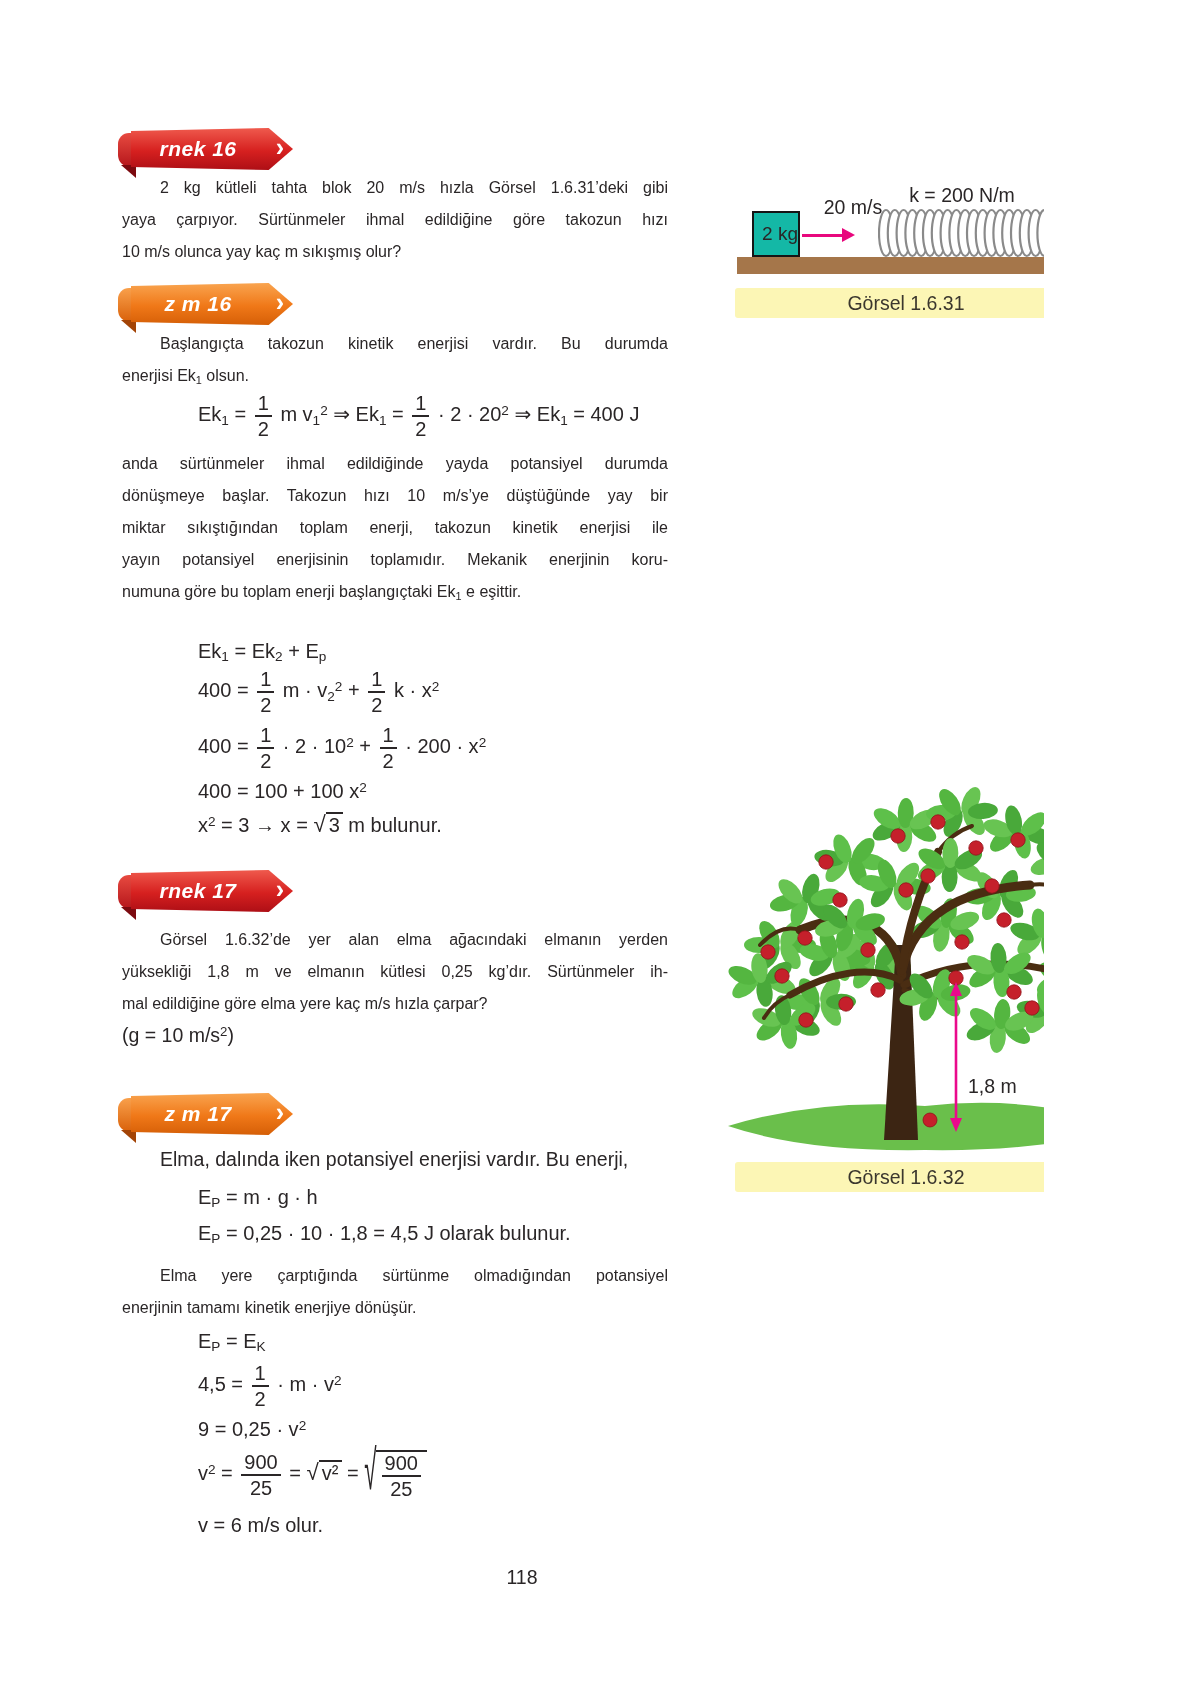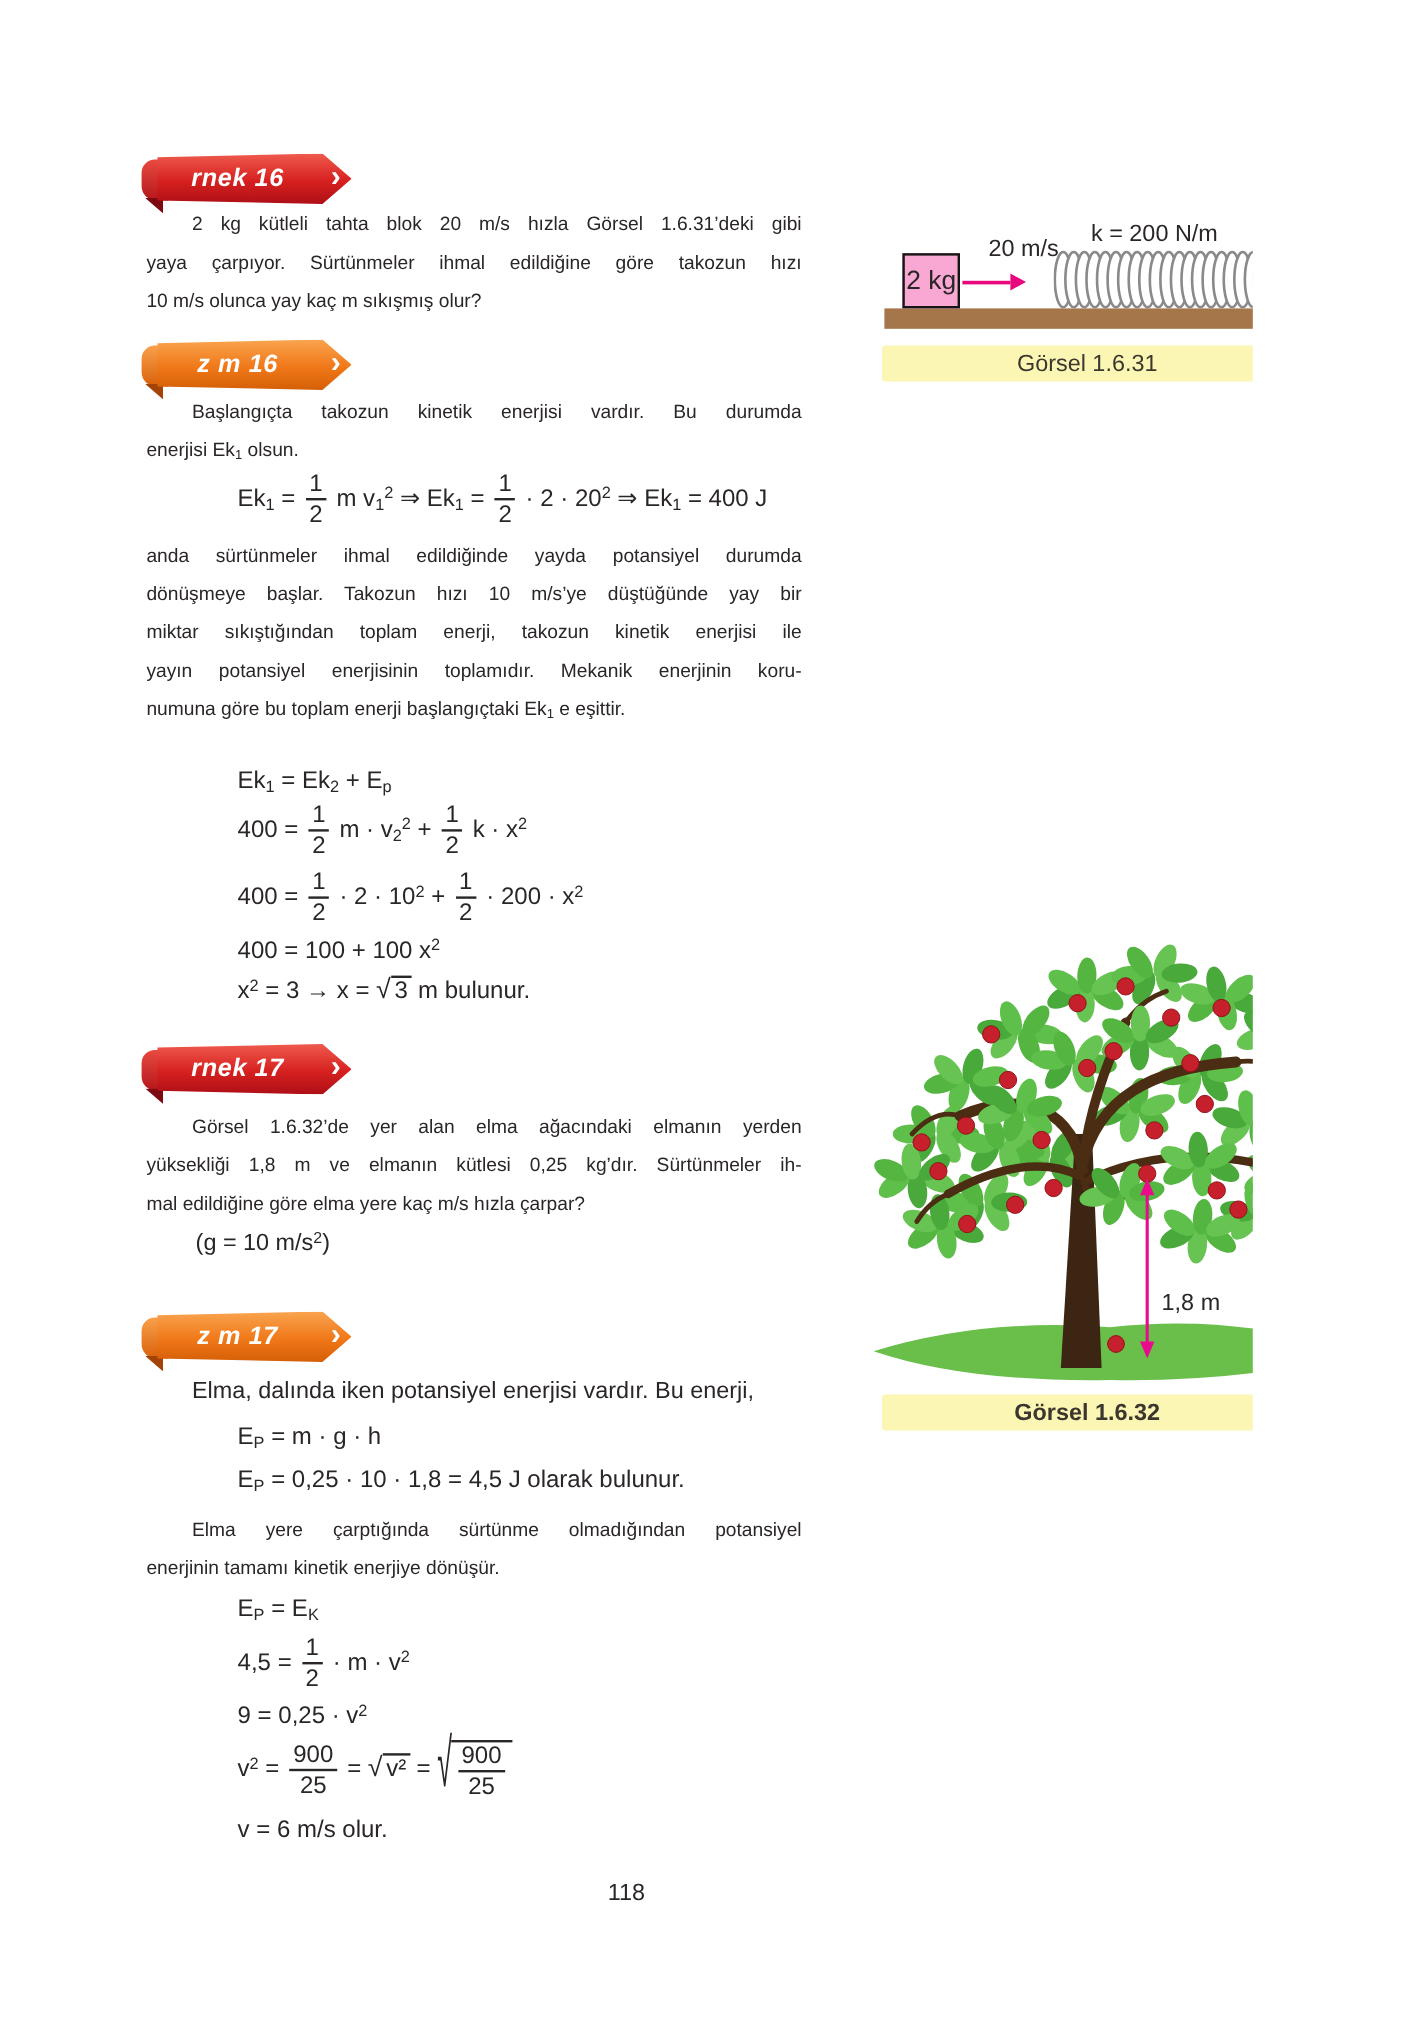--- a/index.html
+++ b/index.html
@@ -38,23 +38,23 @@
   .rad{white-space:nowrap;}
   .rsign{font-size:1.12em;}
   .rsign.big{display:inline-block;transform:scaleY(2.5);transform-origin:60% 55%;margin-right:-1px;}
   .radbar{display:inline-block;border-top:2px solid #2a2627;padding:0 3px;vertical-align:baseline;}
   .rad.tall .radbar{vertical-align:middle;}
 
   
   .fig31{position:absolute;left:737px;top:170px;width:340px;height:104px;}
   .floor{position:absolute;left:0;top:87px;width:340px;height:17px;background:#a5764a;}
   .wall{position:absolute;left:323px;top:20px;width:17px;height:67px;background:#a5764a;}
-  .block{position:absolute;left:15px;top:41px;width:48px;height:46px;background:#f9a8d4;
-         border:2.5px solid #151515;box-sizing:border-box;text-align:center;
-         font-size:22px;line-height:41px;}
+  .block{position:absolute;left:15px;top:41px;width:48px;height:46px;background:#14b8a6;
+         border:2.5px solid #151515;box-sizing:border-box;text-align:right;
+         font-size:19px;line-height:41px;}
   .harrow{position:absolute;left:65px;top:64px;width:40px;height:2.6px;background:#e8077d;}
   .harrow::after{content:"";position:absolute;right:-13px;top:-6px;width:0;height:0;
                  border-left:13px solid #e8077d;border-top:7px solid transparent;border-bottom:7px solid transparent;}
   .fig-label{position:absolute;white-space:nowrap;font-size:19.5px;color:#2a2627;}
   .caption{position:absolute;left:735px;width:342px;height:30px;background:#fcf6b5;border-radius:3px;
            text-align:center;line-height:30px;font-size:19.5px;color:#3b372e;}
 
   
   .fig32{position:absolute;left:700px;top:740px;width:470px;height:420px;}
 
@@ -149,21 +149,21 @@
       <span class="rib-label">rnek 17</span>
       <span class="rib-chev">›</span>
     </div>
   </div>
 
   <div class="para" style="top:924px;">
     <div class="jl ind">Görsel 1.6.32’de yer alan elma ağacındaki elmanın yerden</div>
     <div class="jl">yüksekliği 1,8 m ve elmanın kütlesi 0,25 kg’dır. Sürtünmeler ih-</div>
     <div>mal edildiğine göre elma yere kaç m/s hızla çarpar?</div>
   </div>
-  <div class="line" style="top:1024px;margin-left:41px;">(g = 10 m/s<sup>2</sup>)</div>
+  <div class="line" style="top:1024px;">(g = 10 m/s<sup>2</sup>)</div>
 
   <div class="ribbon orange" style="top:1091px;">
     <div class="rib-cap"></div>
     <div class="rib-fold"></div>
     <div class="rib-body">
       <span class="rib-label">z m 17</span>
       <span class="rib-chev">›</span>
     </div>
   </div>
 
@@ -379,16 +379,16 @@
         <circle cx="126" cy="122" r="7.2" fill="#c5202b" stroke="#901119" stroke-width="0.8"></circle>
         <circle cx="68" cy="212" r="7.2" fill="#c5202b" stroke="#901119" stroke-width="0.8"></circle>
         <circle cx="332" cy="268" r="7.2" fill="#c5202b" stroke="#901119" stroke-width="0.8"></circle>
         <circle cx="230" cy="380" r="7" fill="#c5202b" stroke="#901119" stroke-width="0.8"></circle>
         <line x1="256" y1="254" x2="256" y2="380" stroke="#ea0a8c" stroke-width="2.6"></line>
         <polygon points="256,242 250,256 262,256" fill="#ea0a8c"></polygon>
         <polygon points="256,392 250,378 262,378" fill="#ea0a8c"></polygon>
       </svg>
     <div class="fig-label" style="left:268px;top:296px;margin-top:39px;">1,8 m</div>
   </div>
-  <div class="caption" style="top:1162px;font-weight:bold;">Görsel 1.6.32</div>
+  <div class="caption" style="top:1162px;">Görsel 1.6.32</div>
 
   <div class="pageno">118</div>
 </div>
 
 </body></html>

